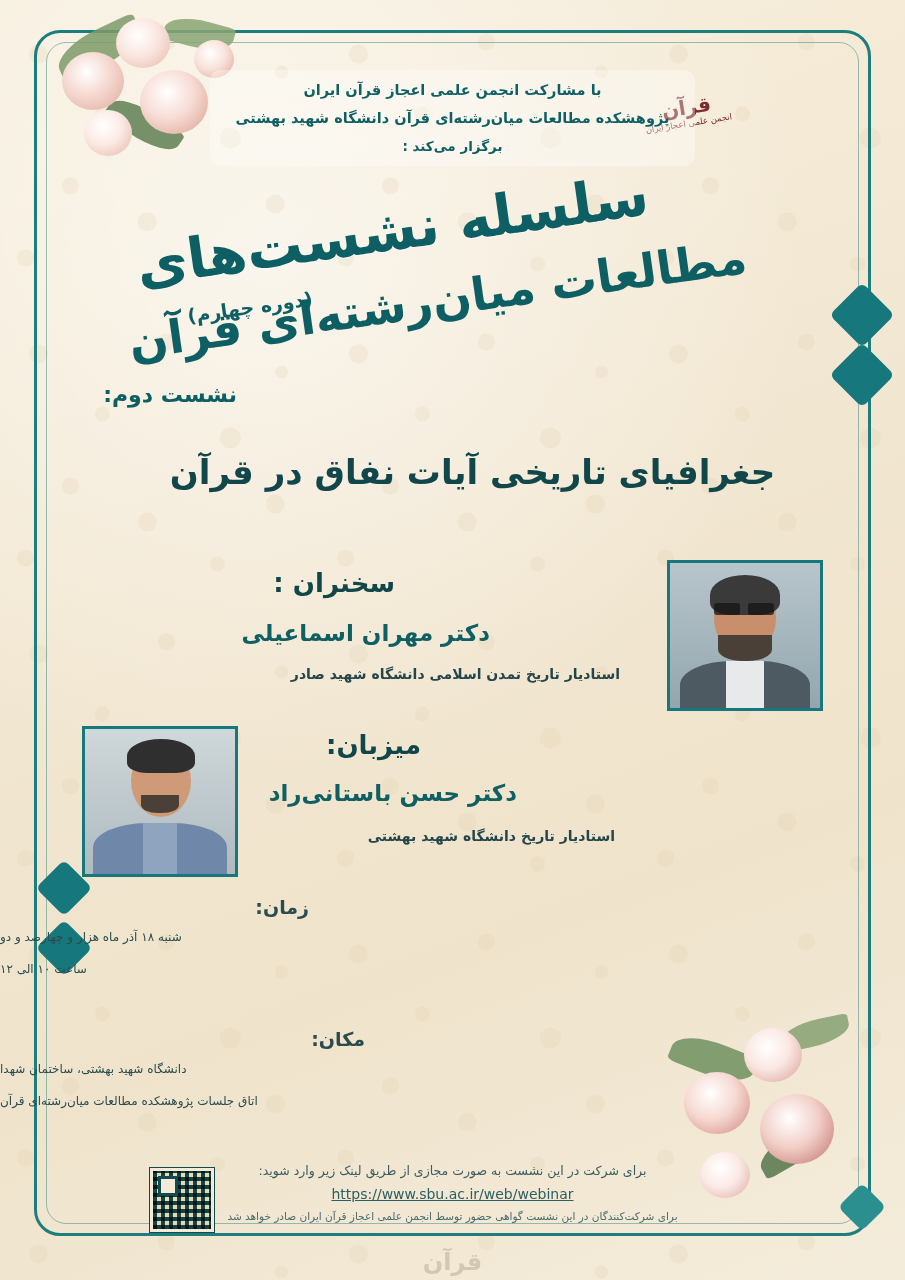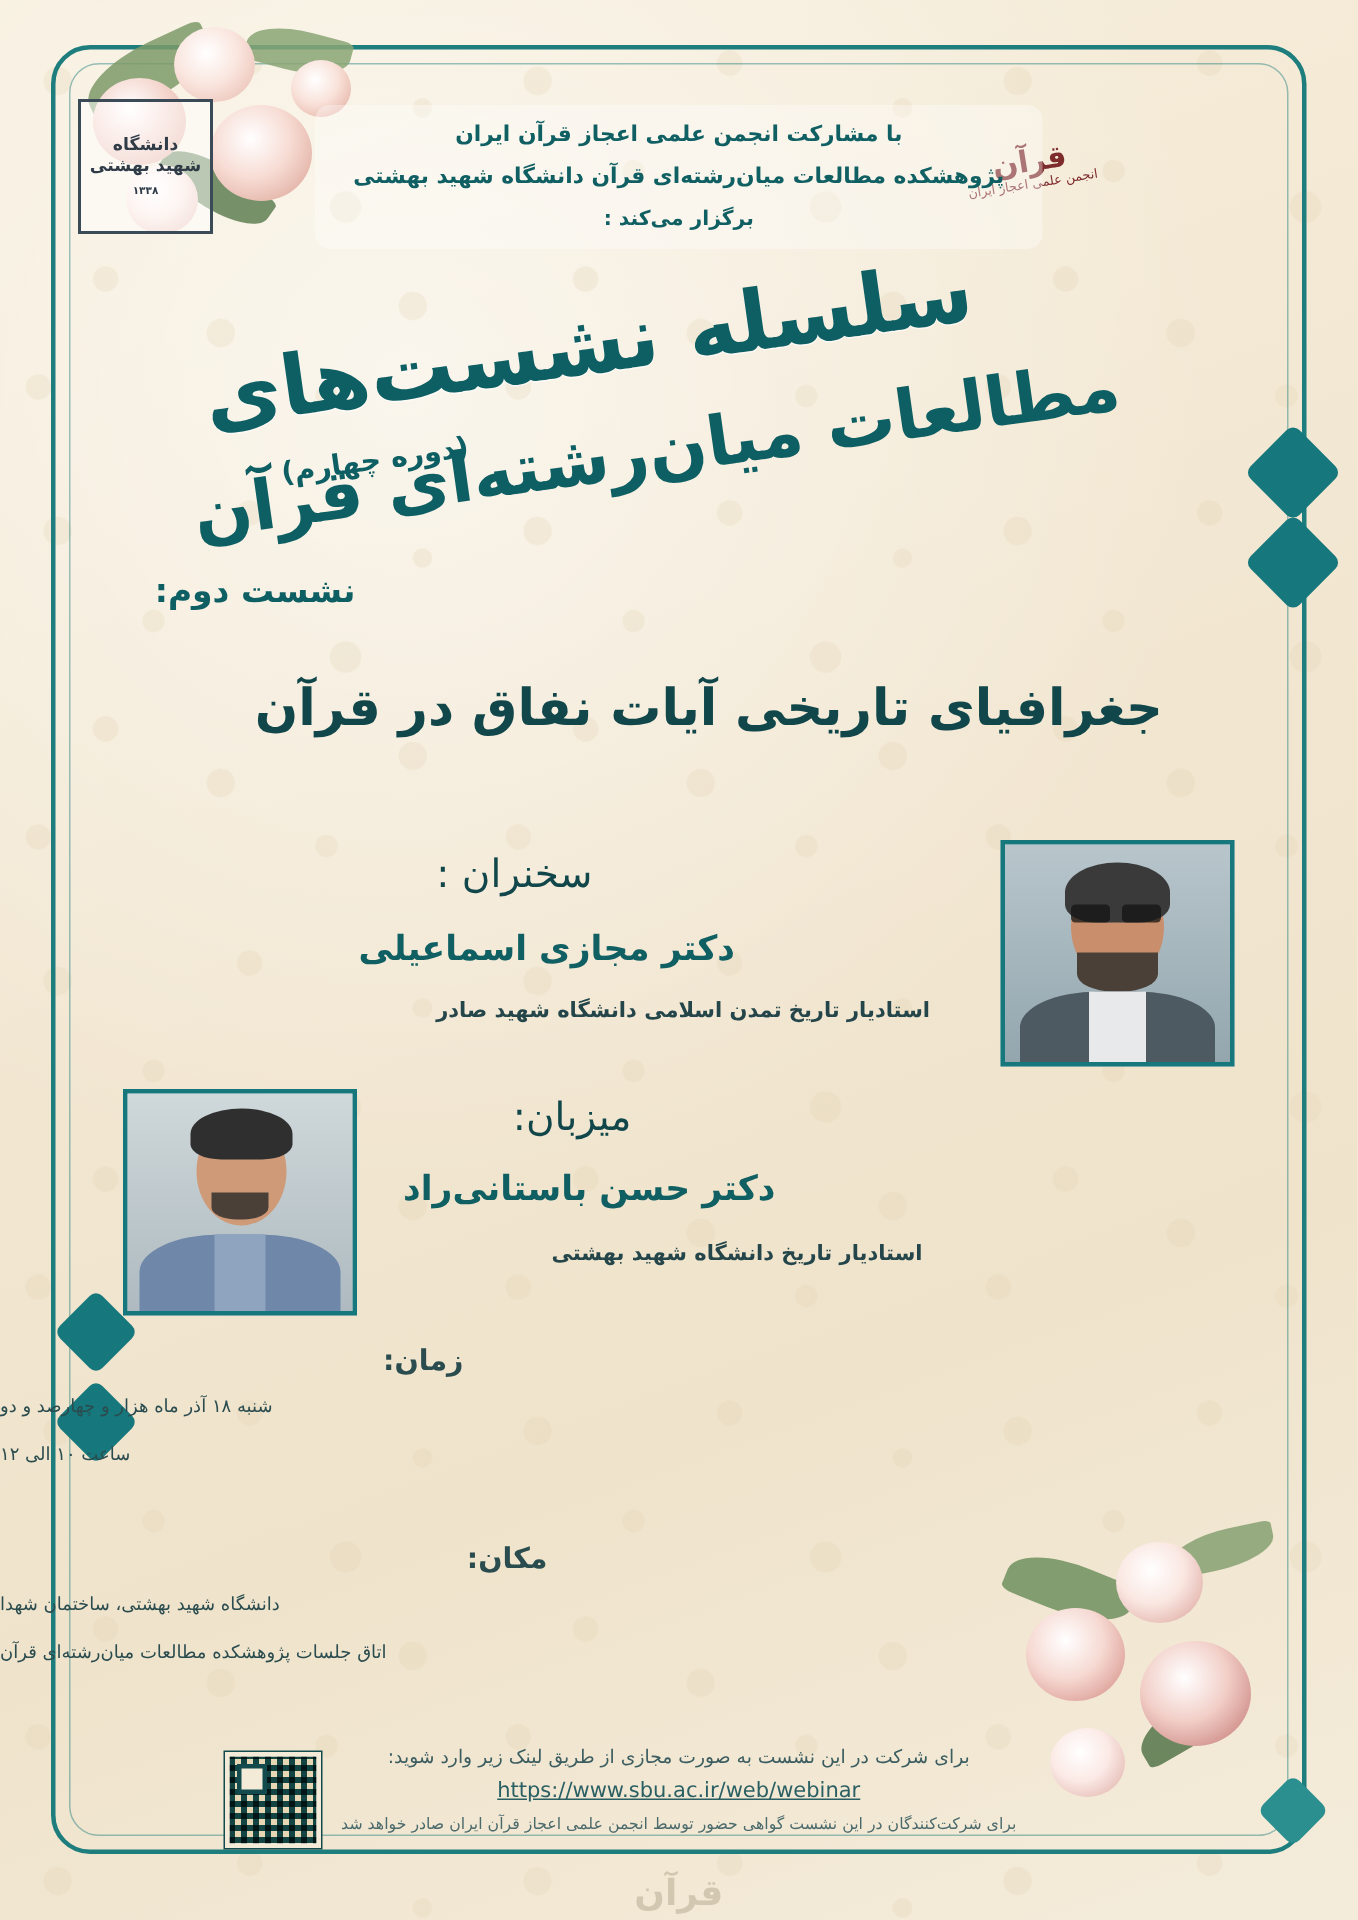--- a/index.html
+++ b/index.html
@@ -164,21 +164,21 @@
   }
   .photo .bg{position:absolute;inset:0;}
   .photo .head{position:absolute;border-radius:50%;}
   .photo .body{position:absolute;border-radius:40% 40% 0 0;}
 
   .speaker-photo{top:560px;right:82px;}
   .host-photo{top:726px;left:82px;}
 
   .role{
     position:absolute;
-    color:#11474a;font-size:26px;font-weight:normal;
+    color:#11474a;font-size:26px;font-weight:bold;
   }
   .pname{
     position:absolute;
     color:#0f5f63;font-size:23px;font-weight:bold;
   }
   .paffil{
     position:absolute;
     color:#24464a;font-size:14px;font-weight:bold;
   }
 
@@ -260,25 +260,20 @@
   <div class="flowers br">
     <div class="leaf" style="left:10px;top:40px;width:86px;height:34px;transform:rotate(22deg);background:#6f8f5f;"></div>
     <div class="leaf" style="left:95px;top:130px;width:80px;height:30px;transform:rotate(-30deg);background:#55764a;"></div>
     <div class="leaf" style="left:120px;top:18px;width:70px;height:26px;transform:rotate(-12deg);background:#86a071;"></div>
     <div class="petal" style="left:24px;top:70px;width:66px;height:62px;background:radial-gradient(circle at 40% 35%,#fff 0%,#f6d9d2 45%,#d1857d 100%);"></div>
     <div class="petal" style="left:84px;top:26px;width:58px;height:54px;background:radial-gradient(circle at 40% 35%,#fff 0%,#fae7e1 45%,#d99d96 100%);"></div>
     <div class="petal" style="left:100px;top:92px;width:74px;height:70px;background:radial-gradient(circle at 40% 35%,#fff 0%,#f2cfc8 45%,#c06f6b 100%);"></div>
     <div class="petal" style="left:40px;top:150px;width:50px;height:46px;background:radial-gradient(circle at 40% 35%,#fff 0%,#fbeae6 45%,#dda9a2 100%);"></div>
   </div>
 
-  <div class="sbu-logo">
-    <span class="t1">دانشگاه</span>
-    <span class="t1">شهید بهشتی</span>
-    <span class="t2">۱۳۳۸</span>
-  </div>
 
   <div class="quran-logo">
     <div class="qa">قرآن</div>
     <div class="qb">انجمن علمی اعجاز ایران</div>
   </div>
 
   <div class="header-band">
     <div class="header-box">
       <div class="header-line">با مشارکت انجمن علمی اعجاز قرآن ایران</div>
       <div class="header-line">پژوهشکده مطالعات میان‌رشته‌ای قرآن دانشگاه شهید بهشتی</div>
@@ -299,21 +294,21 @@
     <div class="bg" style="background:linear-gradient(180deg,#b8c6cc 0%,#93a6ae 100%);"></div>
     <div class="head" style="left:44px;top:18px;width:62px;height:74px;background:#c98f6d;"></div>
     <div class="head" style="left:40px;top:12px;width:70px;height:40px;background:#3a3a3a;border-radius:50% 50% 30% 30%;"></div>
     <div class="head" style="left:48px;top:72px;width:54px;height:26px;background:#4a4038;border-radius:0 0 45% 45%;"></div>
     <div class="body" style="left:10px;top:98px;width:130px;height:60px;background:#4e5a62;"></div>
     <div class="body" style="left:56px;top:98px;width:38px;height:60px;background:#e7e9ea;border-radius:0;"></div>
     <div class="head" style="left:44px;top:40px;width:26px;height:12px;background:rgba(20,20,20,.75);border-radius:3px;"></div>
     <div class="head" style="left:78px;top:40px;width:26px;height:12px;background:rgba(20,20,20,.75);border-radius:3px;"></div>
   </div>
   <div class="role speaker">سخنران :</div>
-  <div class="pname speaker">دکتر مجازی اسماعیلی</div>
+  <div class="pname speaker">دکتر مهران اسماعیلی</div>
   <div class="paffil speaker">استادیار تاریخ تمدن اسلامی دانشگاه شهید صادر</div>
 
   <div class="photo host-photo">
     <div class="bg" style="background:linear-gradient(180deg,#cfd8da 0%,#aebac0 100%);"></div>
     <div class="head" style="left:46px;top:16px;width:60px;height:72px;background:#cf9a77;"></div>
     <div class="head" style="left:42px;top:10px;width:68px;height:34px;background:#2f2f2f;border-radius:50% 50% 30% 30%;"></div>
     <div class="head" style="left:56px;top:66px;width:38px;height:18px;background:#4a4038;border-radius:0 0 45% 45%;"></div>
     <div class="body" style="left:8px;top:94px;width:134px;height:62px;background:#6f87a8;"></div>
     <div class="body" style="left:58px;top:94px;width:34px;height:62px;background:#8fa4bf;border-radius:0;"></div>
   </div>

